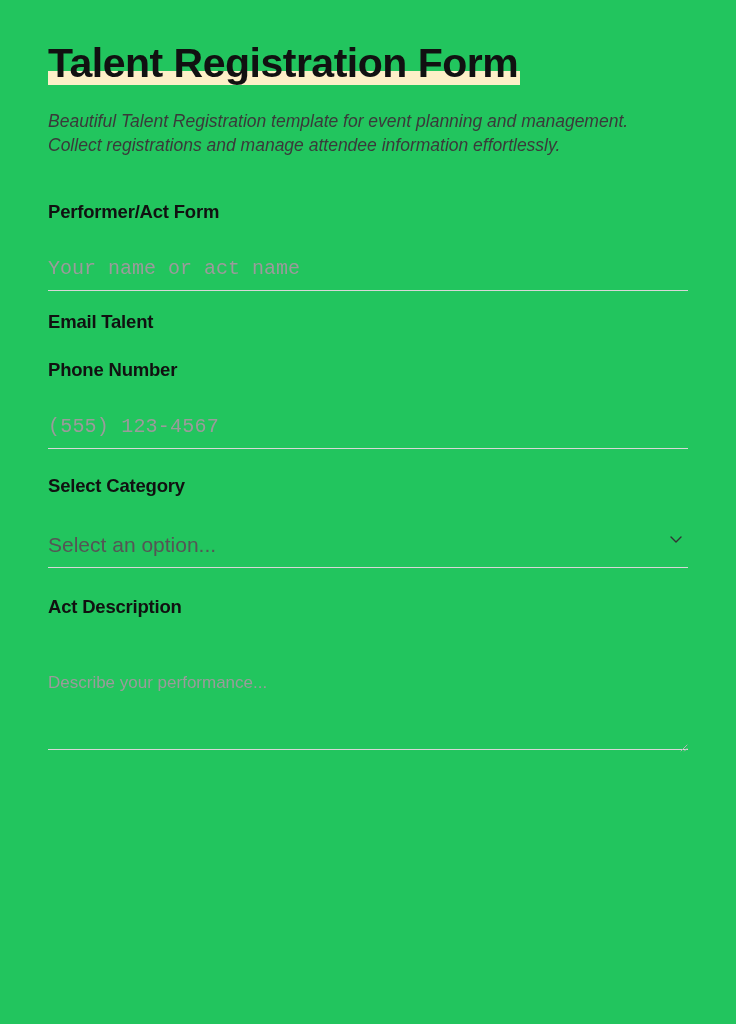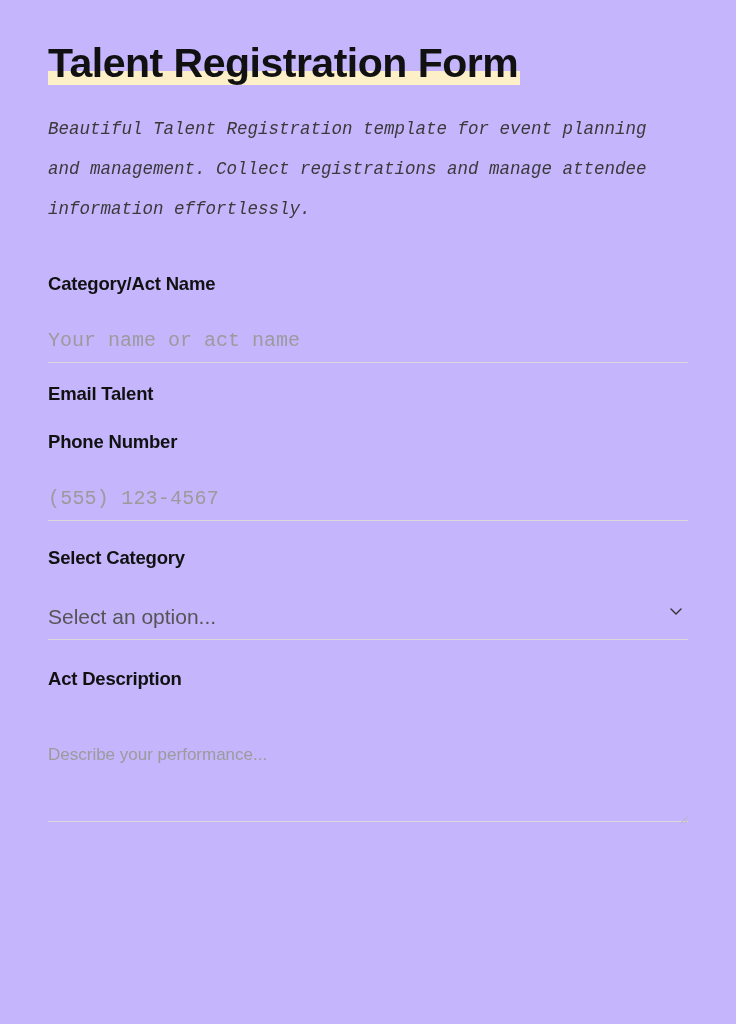--- a/index.html
+++ b/index.html
@@ -8,21 +8,21 @@
     padding: 0;
     width: 736px;
     height: 1024px;
     background: #ffffff;
     font-family: "Liberation Sans", sans-serif;
     overflow: hidden;
   }
   .page {
     width: 736px;
     min-height: 1024px;
-    background: #c4b5fd;
+    background: #22c55e;
     padding: 40px 48px 0 48px;
   }
   .title-wrap {
     position: relative;
     display: inline-block;
     margin: 0 0 8px 0;
   }
   .title-highlight {
     position: absolute;
     left: 0;
@@ -38,25 +38,25 @@
     margin: 0;
     font-size: 41px;
     line-height: 1.15;
     font-weight: bold;
     color: #111111;
     letter-spacing: -0.5px;
   }
   .form-desc {
     margin: 14px 0 0 0;
     font-size: 17.5px;
-    line-height: 40px;
+    line-height: 24px;
     font-style: italic;
     color: #3a3a3a;
     max-width: 625px;
-    font-family: Liberation Mono, monospace;
+    font-family: Liberation Sans, sans-serif;
   }
   .fields {
     margin-top: 44px;
   }
   .field {
     margin-bottom: 20px;
   }
   .field-label {
     font-size: 18.5px;
     font-weight: bold;
@@ -140,21 +140,21 @@
   <div class="title-wrap">
     <span class="title-highlight"></span>
     <h1 class="form-title">Talent Registration Form</h1>
   </div>
 
   <p class="form-desc">Beautiful Talent Registration template for event planning and management. Collect registrations and manage attendee information effortlessly.</p>
 
   <div class="fields">
 
     <div class="field">
-      <label class="field-label">Category/Act Name</label>
+      <label class="field-label">Performer/Act Form</label>
       <div class="field-input-row">
         <input class="field-input" type="text" placeholder="Your name or act name" style="">
       </div>
     </div>
 
     <div class="field gap-1">
       <label class="field-label">Email Talent</label>
     </div>
 
     <div class="field gap-1 field-phone">

